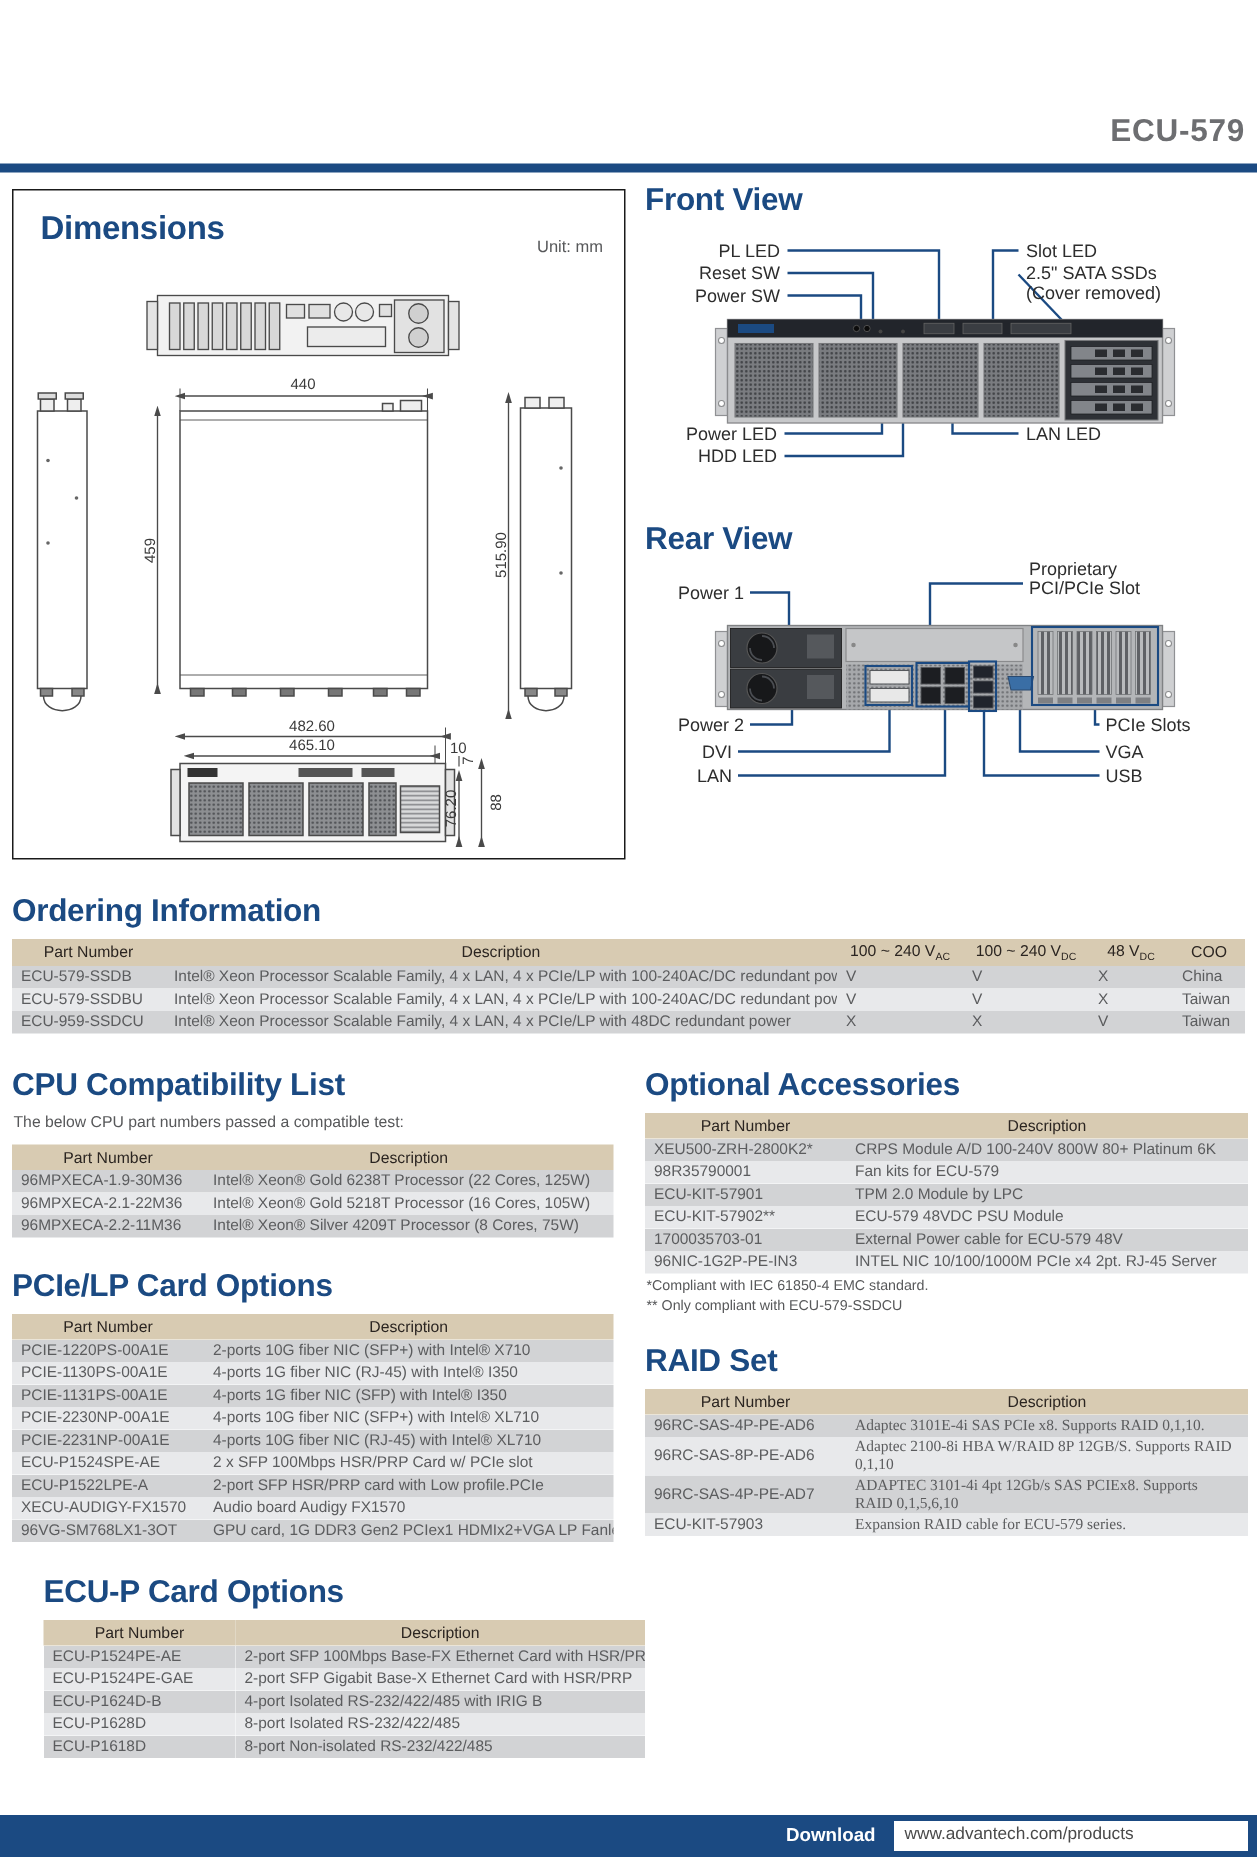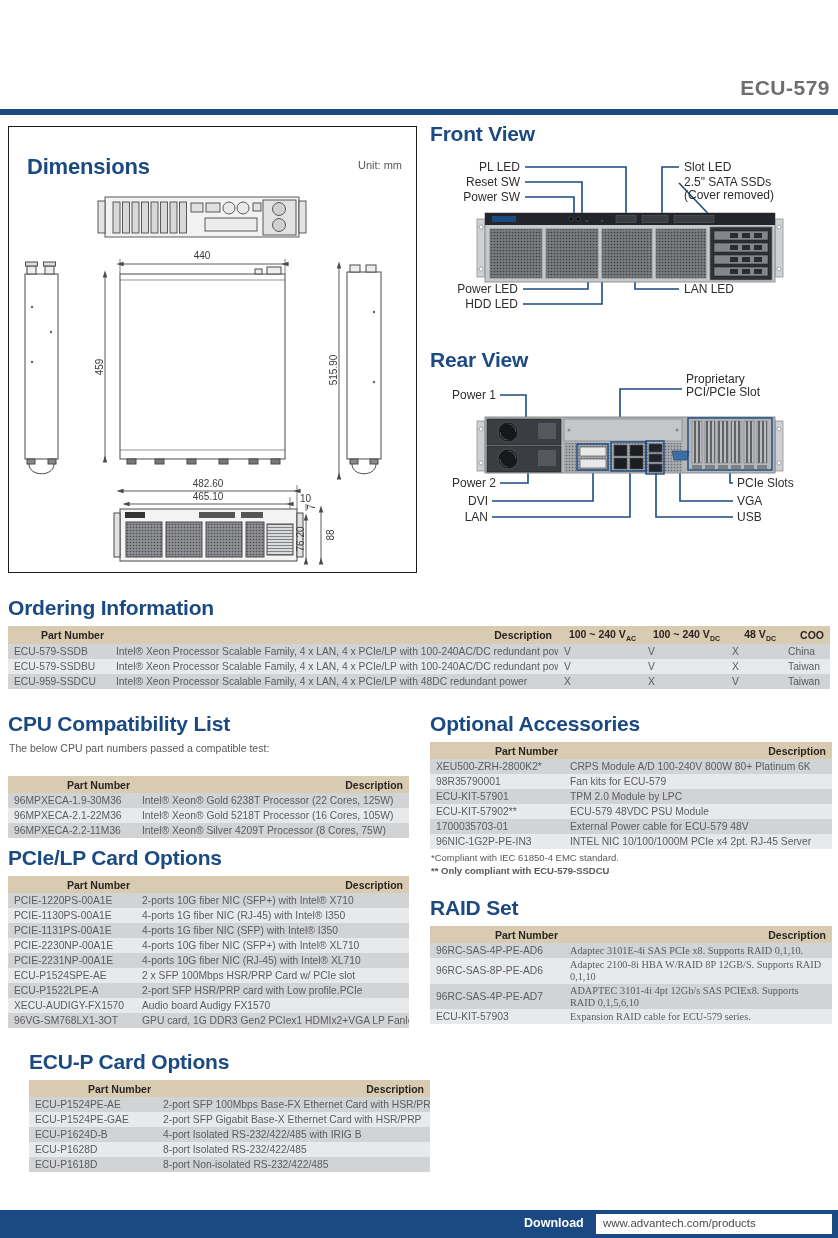--- a/index.html
+++ b/index.html
@@ -11,21 +11,21 @@
   .product-code {
     position:absolute; top:76px; right:8px; font-size:21px; font-weight:bold;
     color:#6d6e71; letter-spacing:0.5px;
   }
   .top-rule { position:absolute; top:109px; left:0; width:838px; height:6px; background:#1b4a82; }
 
   .sec-title { font-size:21px; font-weight:bold; color:#1b4a82; letter-spacing:-0.2px; line-height:1.1; }
 
   
   .dim-box { position:absolute; left:8px; top:126px; width:409px; height:447px; border:1px solid #1a1a1a; background:#fff; }
-  .dim-title { position:absolute; left:18px; top:28px; font-size:22px; }
+  .dim-title { position:absolute; left:18px; top:13px; font-size:22px; }
   .dim-unit  { position:absolute; right:14px; top:32px; font-size:11px; color:#57585a; }
   .dim-svg { position:absolute; left:0px; top:60px; }
 
   
   .front-sec { position:absolute; left:430px; top:122px; width:402px; }
   .rear-sec  { position:absolute; left:430px; top:348px; width:402px; }
   .view-svg { display:block; margin-top:2px; }
 
   svg text { font-family:"Liberation Sans", sans-serif; }
   .lbl { font-size:12px; fill:#2d2d2d; }
@@ -33,26 +33,26 @@
 
   
   .sec { position:absolute; }
   .sec-ordering { left:8px;   top:596px; width:822px; }
   .sec-cpu      { left:8px;   top:712px; width:401px; }
   .sec-pcie     { left:8px;   top:846px; width:401px; }
   .sec-ecup     { left:8px;   top:1050px; width:401px;padding-left:21px; }
   .sec-acc      { left:430px; top:712px; width:402px; }
   .sec-raid     { left:430px; top:896px; width:402px; }
 
-  .intro { font-size:10.5px; color:#57585a; margin:7px 0 22px 1px; }
+  .intro { font-size:10.5px; color:#57585a; margin:7px 0 9px 1px; }
   .footnote { font-size:9.5px; color:#57585a; margin-top:3px; margin-left:1px; line-height:1.3; }
 
   table { border-collapse:collapse; width:100%; table-layout:fixed; margin-top:7px; }
-  th { background:#d8cbb2; color:#2b2521; font-size:10.5px; font-weight:bold;
-       text-align:right; padding:2px 6px; height:17px; }
+  th { background:#d8cbb2; color:#2b2521; font-size:10.5px; font-weight:normal;
+       text-align:center; padding:2px 6px; height:17px; }
   td { font-size:10.3px; color:#5b5c5e; padding:1px 6px; height:15px; line-height:1.15; vertical-align:middle;
        overflow:hidden; white-space:nowrap; }
   td.wrap { white-space:normal;font-family:Liberation Serif, serif; }
   tr.r0 td { background:#d2d3d5; }
   tr.r1 td { background:#e8e9eb; }
   sub { font-size:7px; }
 
   
   .footer-bar { position:absolute; left:0; top:1210px; width:838px; height:28px; background:#1b4a82; }
   .footer-download { position:absolute; left:524px; top:6px; color:#ffffff; font-weight:bold; font-size:12.5px; }
@@ -575,21 +575,21 @@
             <td>1700035703-01</td>
             <td>External Power cable for ECU-579 48V</td>
           </tr>
         <tr class="r1">
             <td>96NIC-1G2P-PE-IN3</td>
             <td>INTEL NIC 10/100/1000M PCIe x4 2pt. RJ-45 Server</td>
           </tr>
       </tbody>
     </table>
     <div class="footnote">*Compliant with IEC 61850-4 EMC standard.</div>
-    <div class="footnote" style="margin-top:1px;font-weight:bold;">** Only compliant with ECU-579-SSDCU</div>
+    <div class="footnote" style="margin-top:1px;">** Only compliant with ECU-579-SSDCU</div>
   </div>
 
   <div class="sec sec-raid">
     <div class="sec-title">RAID Set</div>
     <table>
       <colgroup>
           <col style="width:134px">
           <col style="width:268px">
         </colgroup>
       <thead>

